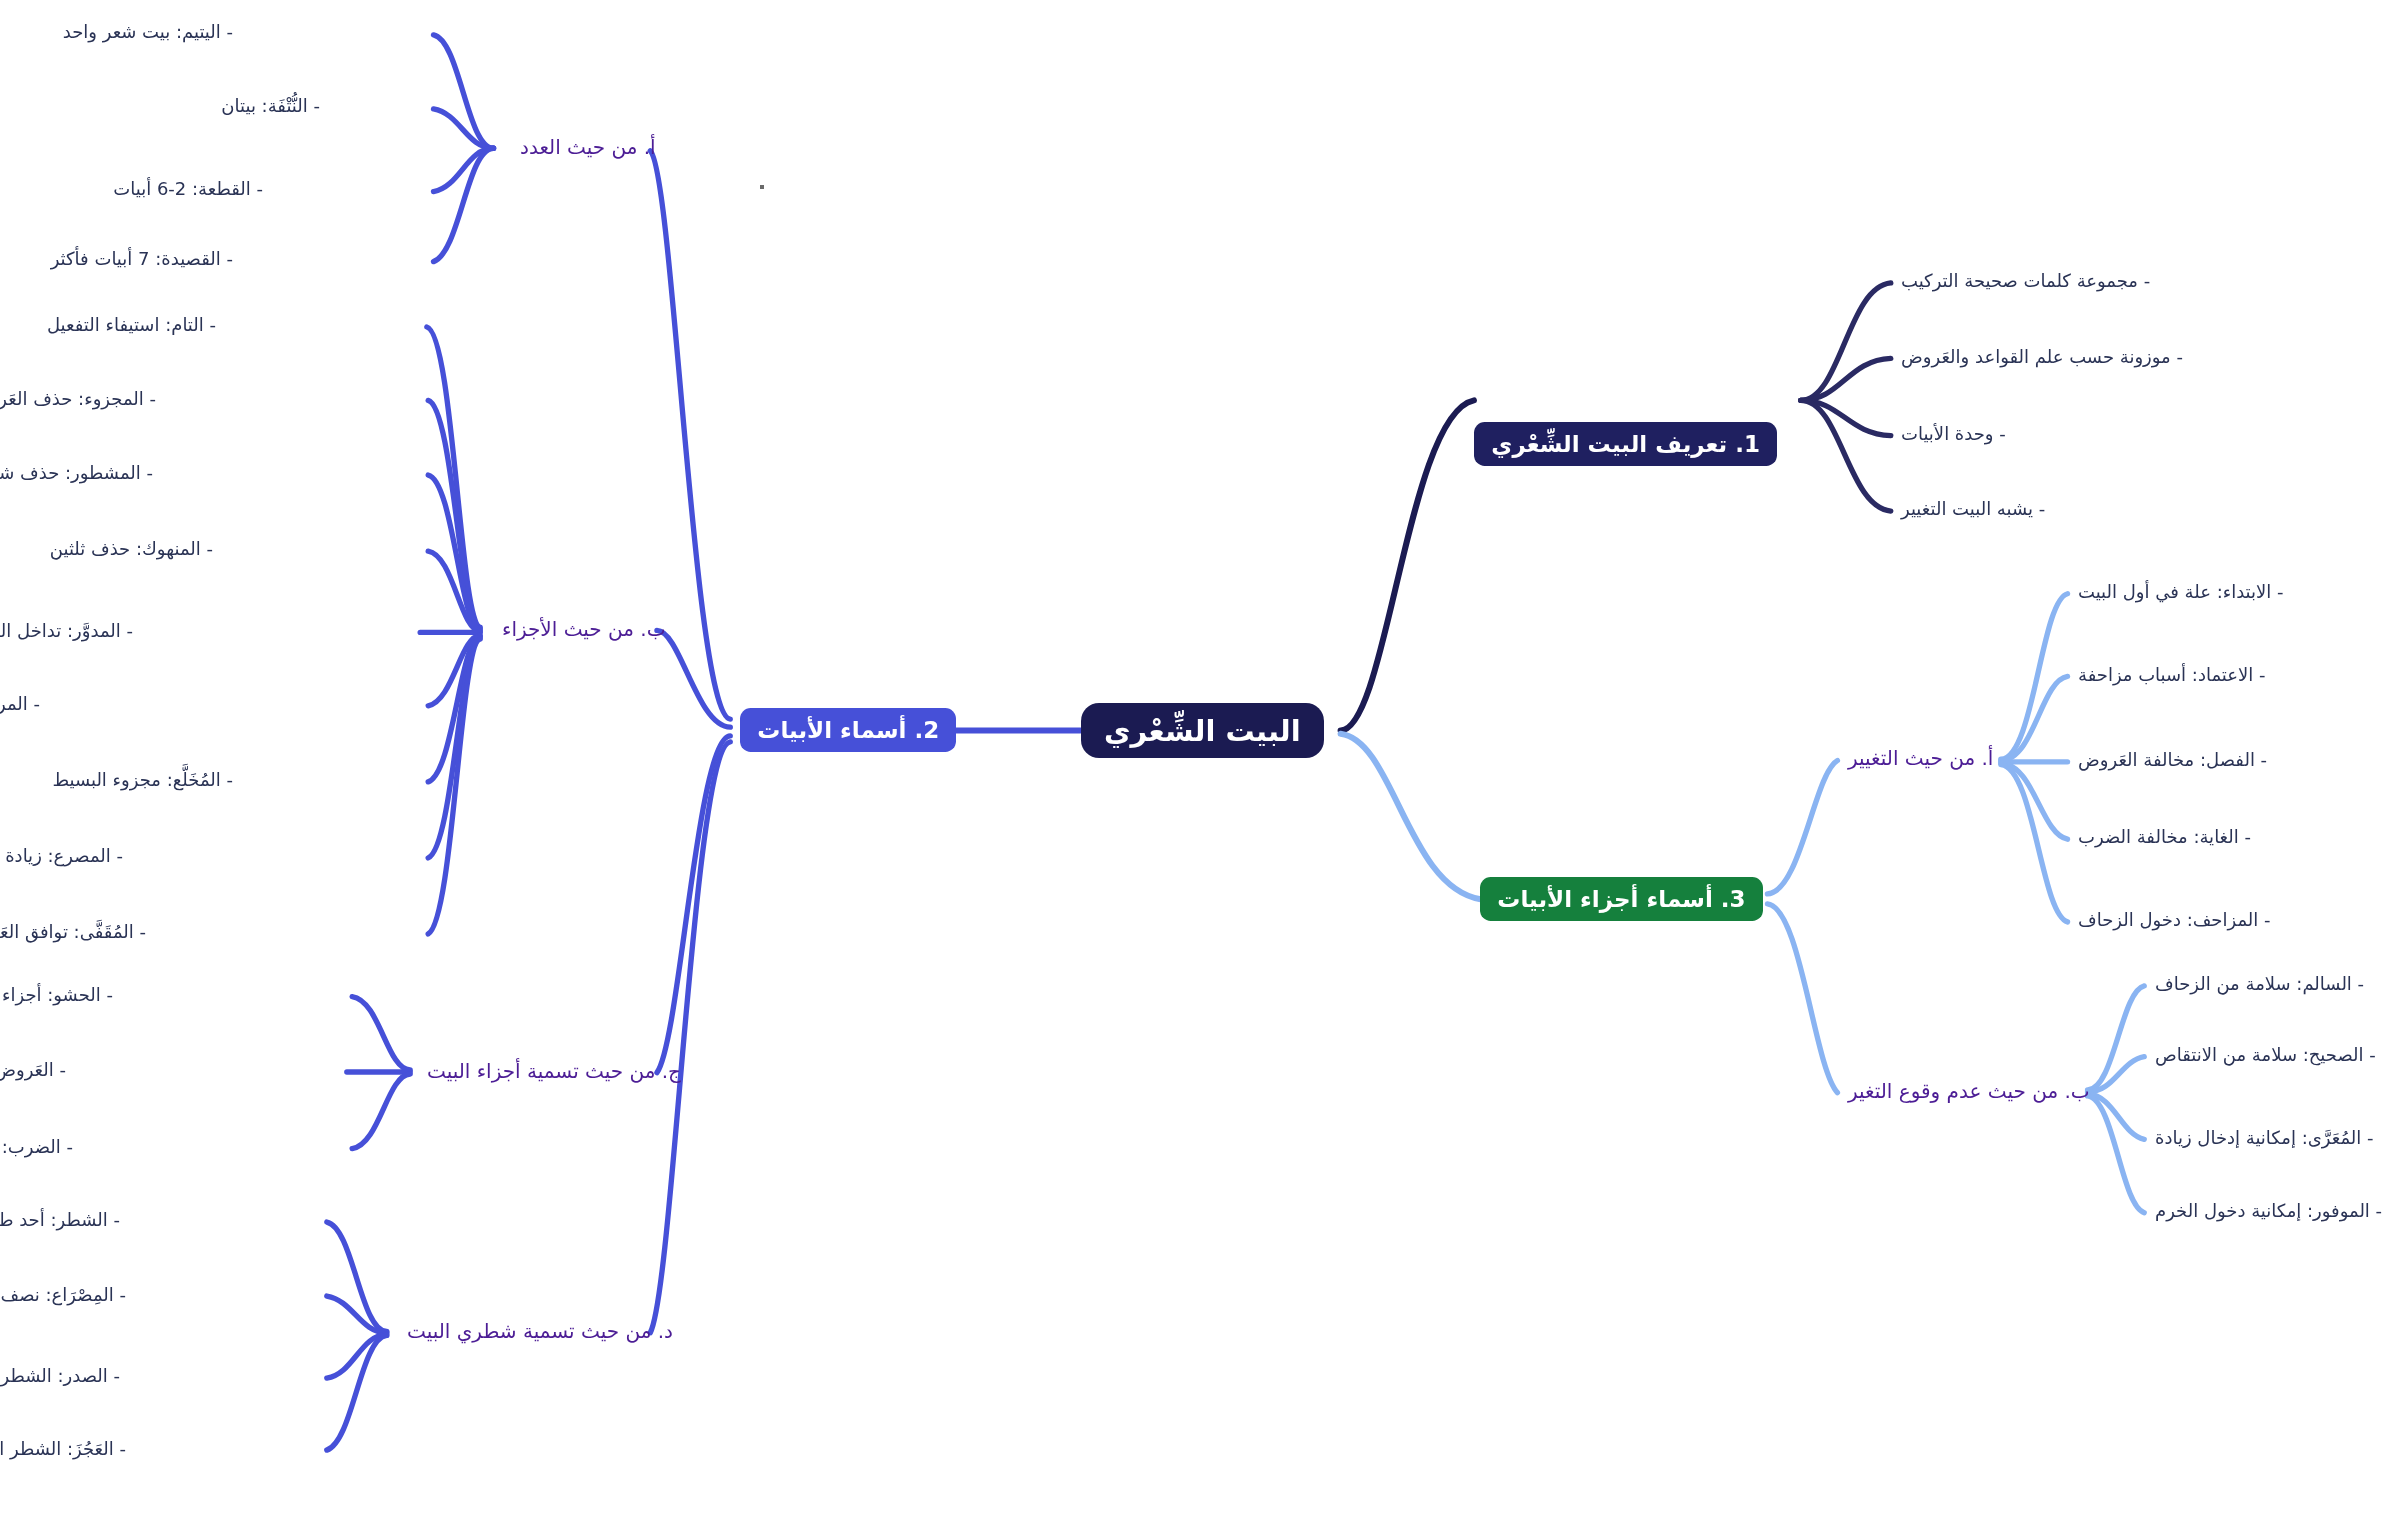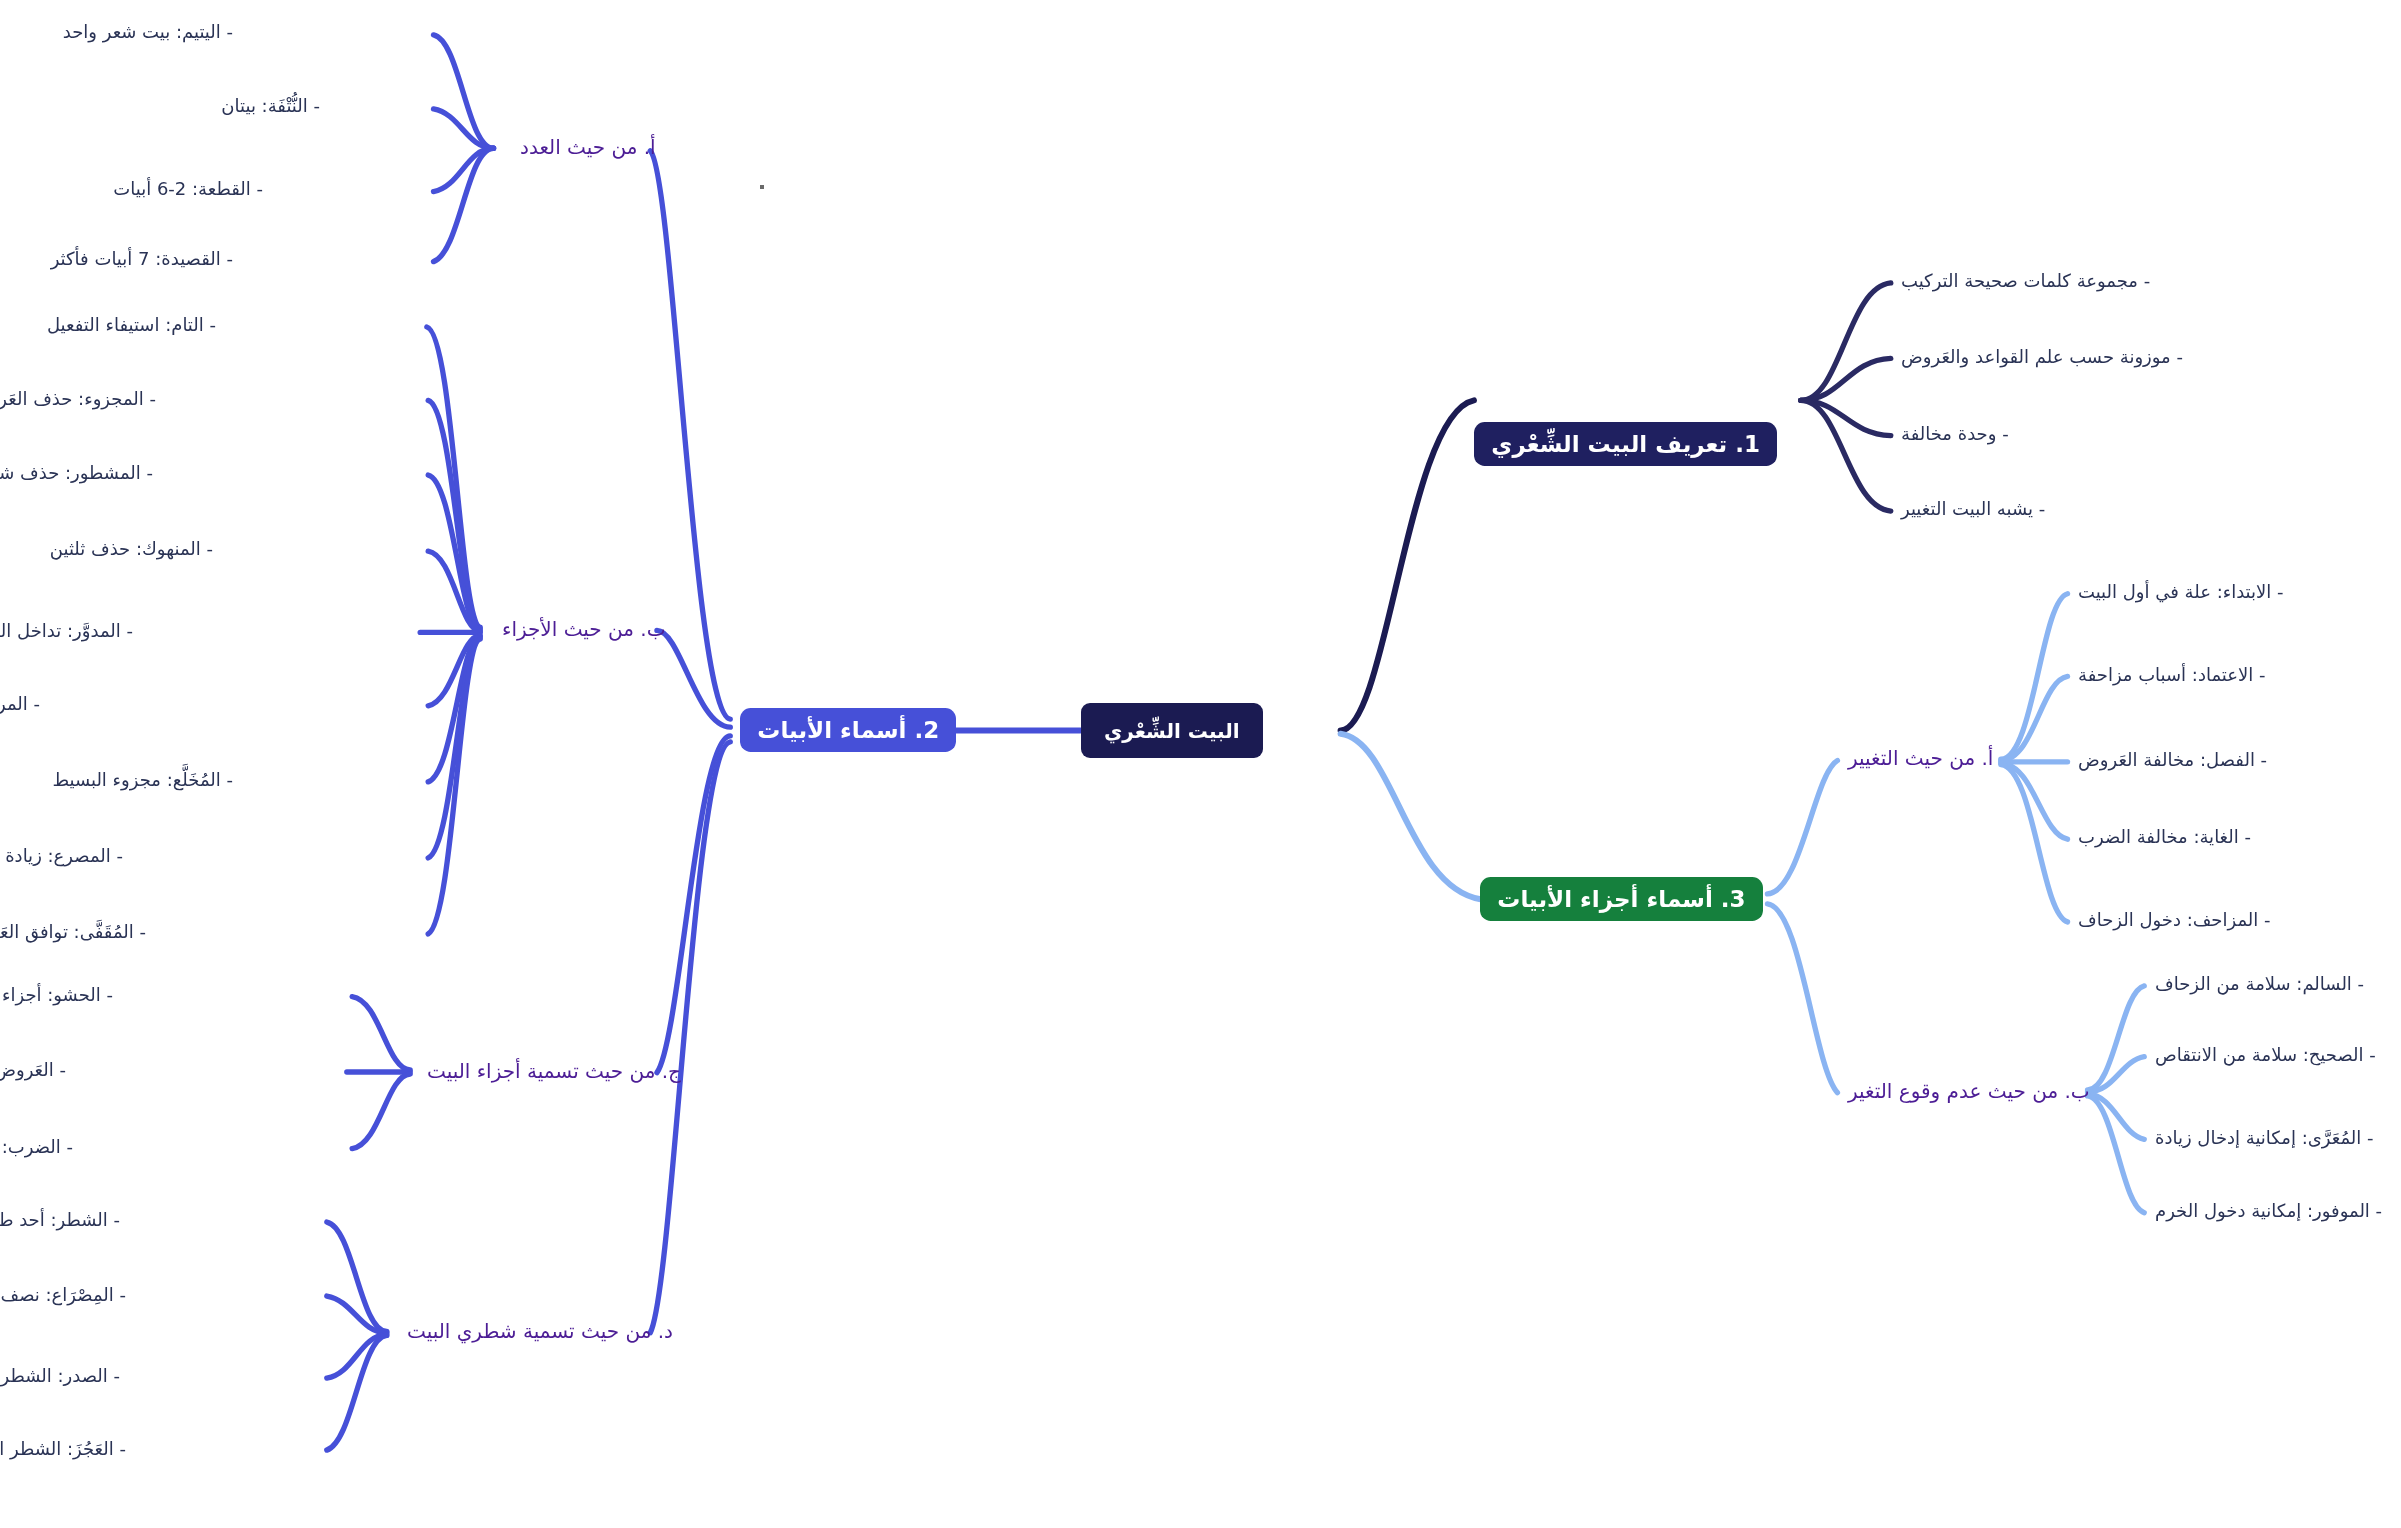--- a/index.html
+++ b/index.html
@@ -31,24 +31,24 @@
     justify-content: center;
     white-space: nowrap;
     direction: rtl;
     font-weight: bold;
     color: #ffffff;
     border-radius: 10.7px;
     letter-spacing: 0;
   }
   .node-root {
     background: #1b1b52;
-    font-size: 20px;
+    font-size: 29px;
     padding: 0 23px;
     height: 55px;
-    border-radius: 9px;
+    border-radius: 18px;
   }
   .node-b1 {
     background: #1f2060;
     font-size: 23px;
     padding: 0 17.3px;
     height: 44px;
   }
   .node-b2 {
     background: #4650d8;
     font-size: 23px;
@@ -180,21 +180,21 @@
   <div class="node node-b2" style="left:740px; top:708px;">
     <span>2. أسماء الأبيات</span>
   </div>
 
   <div class="node node-b3" style="left:1480px; top:877px;">
     <span>3. أسماء أجزاء الأبيات</span>
   </div>
 
   <div class="leaf" style="left:1901px; top:272px;">- مجموعة كلمات صحيحة التركيب</div>
   <div class="leaf" style="left:1901px; top:348px;">- موزونة حسب علم القواعد والعَروض</div>
-  <div class="leaf" style="left:1901px; top:425px;">- وحدة مخالفة</div>
+  <div class="leaf" style="left:1901px; top:425px;">- وحدة الأبيات</div>
   <div class="leaf" style="left:1901px; top:500px;">- يشبه البيت التغيير</div>
 
   <div class="grp" style="left:520px; top:137px;">أ. من حيث العدد</div>
   <div class="grp" style="left:502px; top:619px;">ب. من حيث الأجزاء</div>
   <div class="grp" style="left:427px; top:1061px;">ج. من حيث تسمية أجزاء البيت</div>
   <div class="grp" style="left:407px; top:1321px;">د. من حيث تسمية شطري البيت</div>
 
   <div class="leaf" style="right:2168px; top:23px;">- اليتيم: بيت شعر واحد</div>
   <div class="leaf" style="right:2081px; top:97px;">- النُّتْفَة: بيتان</div>
   <div class="leaf" style="right:2138px; top:180px;">- القطعة: 2-6 أبيات</div>

